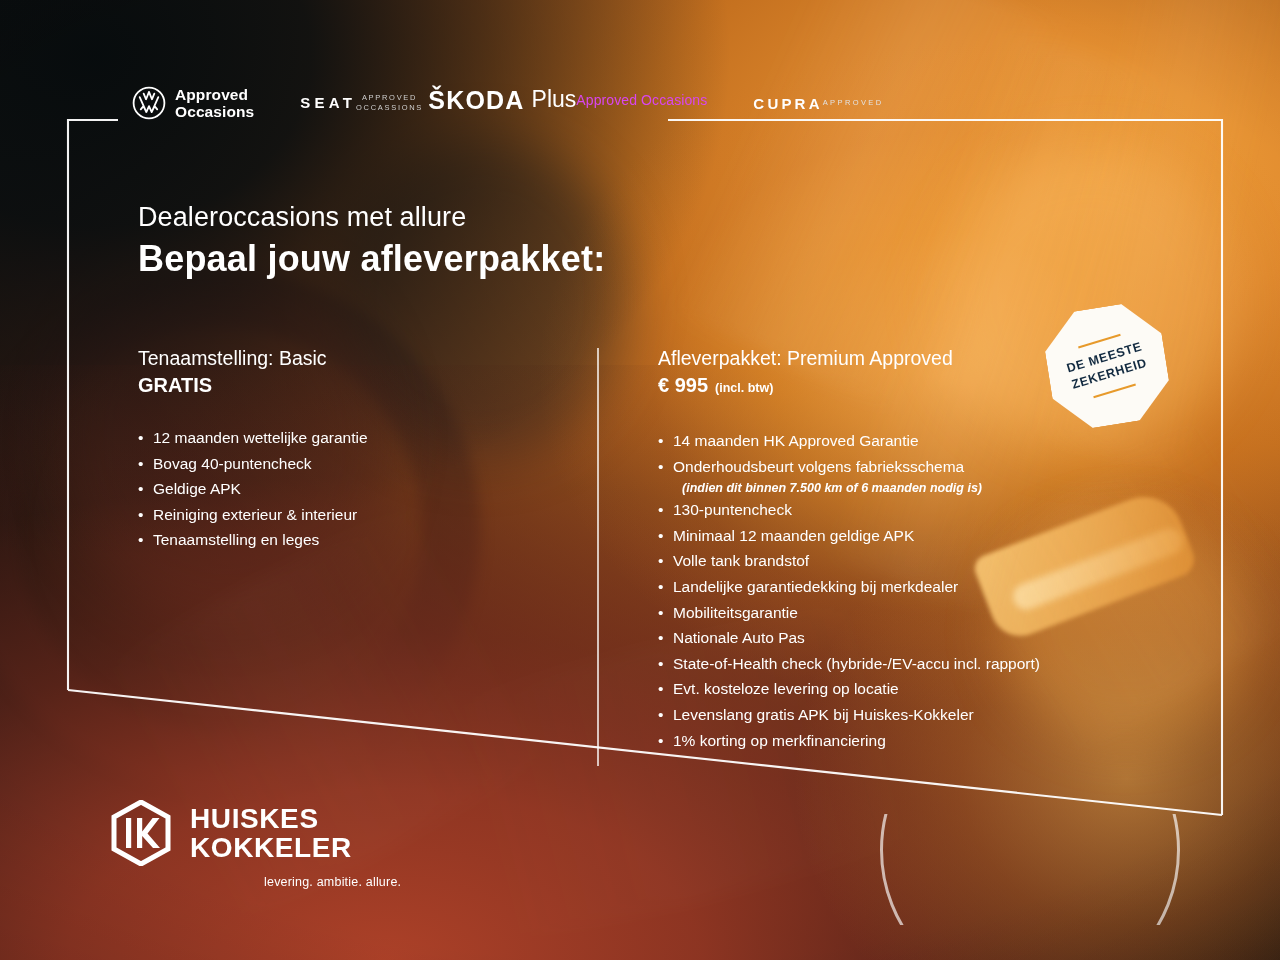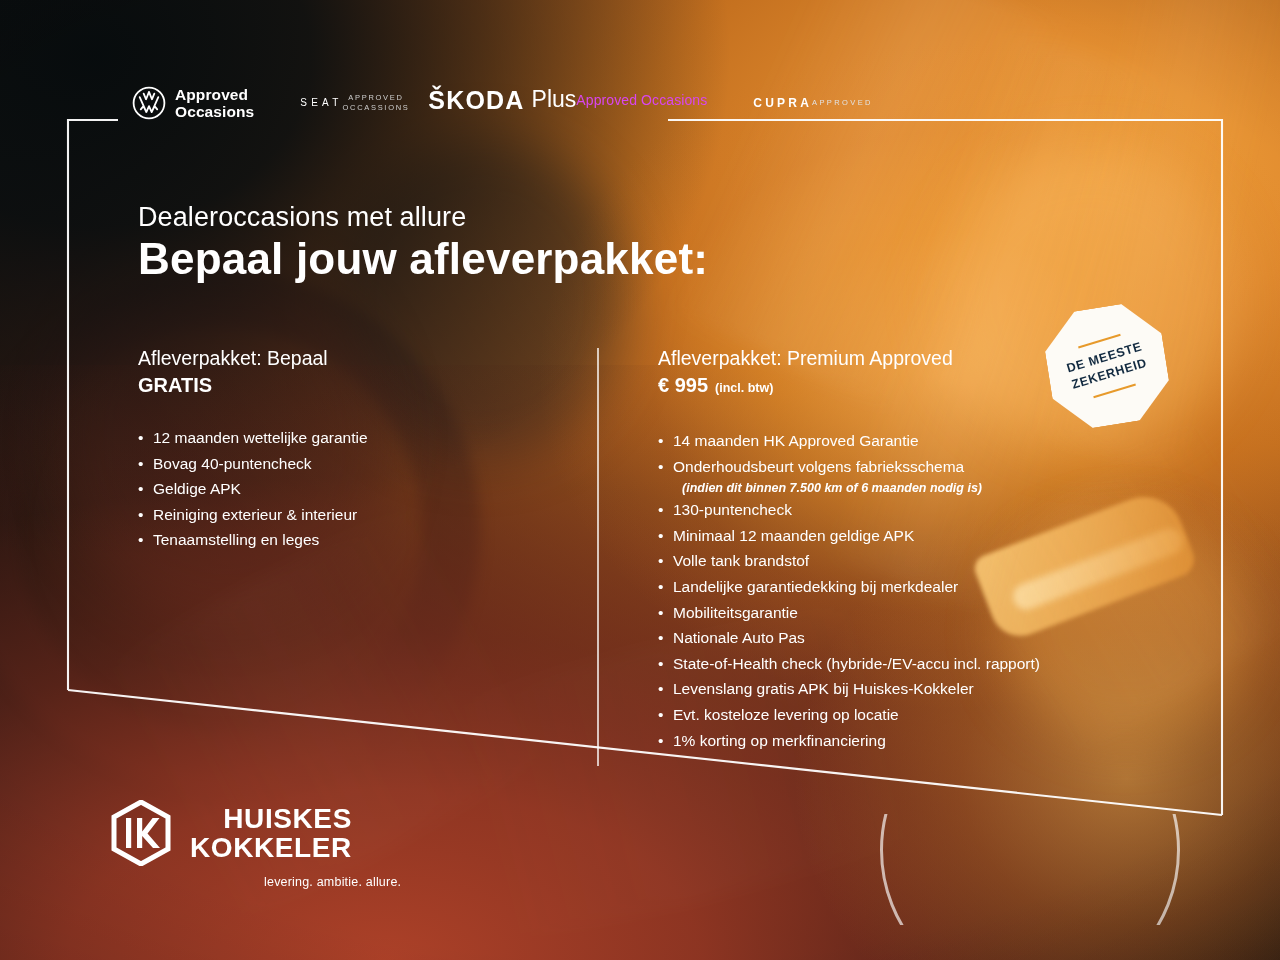--- a/index.html
+++ b/index.html
@@ -78,37 +78,37 @@
   .frame{ position:absolute; inset:0; pointer-events:none; }
 
   
   .logobar{ position:absolute; left:132px; top:86px; display:flex; align-items:flex-start; gap:0; }
   .logo-item{ display:flex; align-items:center; }
 
   .vw-wrap{ display:flex; align-items:center; gap:9px; }
   .vw-text{ color:#fff; font-weight:bold; font-size:15.5px; line-height:17px; letter-spacing:.1px; }
 
   .seat-wrap{ margin-left:46px; text-align:center; width:86px; }
-  .seat-word{ color:#fff; font-size:10px; font-weight:normal; letter-spacing:4.2px; margin-top:2px; }
+  .seat-word{ color:#fff; font-size:15px; font-weight:bold; letter-spacing:4.2px; margin-top:2px; }
   .seat-sub{ color:#cfcfcf; font-size:7.5px; letter-spacing:1.7px; line-height:10px; margin-top:3px; }
 
   .skoda-wrap{ margin-left:42px; }
   .skoda-top{ display:flex; align-items:flex-start; gap:7px; }
   .skoda-word{ color:#fff; font-size:25px; font-weight:bold; letter-spacing:1.2px; }
   .skoda-plus{ color:#fff; font-size:23px; font-weight:400; }
   .skoda-sub{ color:#d946ef; font-size:14px; margin-top:-2px; letter-spacing:.1px; }
 
   .cupra-wrap{ margin-left:46px; text-align:center; width:70px; }
-  .cupra-word{ color:#fff; font-size:12px; font-weight:bold; letter-spacing:3.2px; margin-top:4px; }
+  .cupra-word{ color:#fff; font-size:15px; font-weight:bold; letter-spacing:3.2px; margin-top:4px; }
   .cupra-sub{ color:#e2e2e2; font-size:7.5px; letter-spacing:2.4px; margin-top:2px; }
 
   
   .head-wrap{ position:absolute; left:138px; top:200px; }
   .kicker{ color:#ffffff; font-size:27px; font-weight:300; letter-spacing:.1px; line-height:34px; }
-  .title{ color:#ffffff; font-size:44px; font-weight:bold; letter-spacing:.2px; line-height:44px; margin-top:3px; }
+  .title{ color:#ffffff; font-size:36px; font-weight:bold; letter-spacing:.2px; line-height:44px; margin-top:3px; }
 
   
   .col{ position:absolute; }
   .col-left{ left:138px; top:345px; width:430px; }
   .col-right{ left:658px; top:345px; width:470px; }
 
   .pkg-name{ color:#fff; font-size:19.5px; font-weight:400; line-height:26px; }
   .pkg-price{ color:#fff; font-size:20px; font-weight:bold; line-height:27px; margin-top:1px; }
   .pkg-price .vat{ font-size:12.5px; font-weight:bold; margin-left:7px; }
 
@@ -139,21 +139,21 @@
     display:flex; flex-direction:column; align-items:center; justify-content:center;
     transform:rotate(-8deg);
   }
   .badge-line{ width:44px; height:2px; background:#e79a2b; }
   .badge-l1{ margin-bottom:8px; }
   .badge-l2{ margin-top:8px; }
   .badge-t{ color:#122a40; font-size:12.4px; font-weight:bold; letter-spacing:.7px; line-height:17px; text-align:center; }
 
   
   .hk{ position:absolute; left:110px; top:800px; display:flex; align-items:flex-start; gap:18px; }
-  .hk-txt{ padding-top:4px;text-align:right; }
+  .hk-txt{ padding-top:4px; }
   .hk-name{ color:#ffffff; font-size:28px; font-weight:bold; letter-spacing:.6px; line-height:29px; }
   .hk-tag{ color:#ffffff; font-size:12.5px; letter-spacing:.2px; margin-top:9px; margin-left:76px; }
 </style>
 </head>
 <body>
 
 <div id="stage">
 
   <div class="bg-base"></div>
   <div class="wheel"></div>
@@ -235,21 +235,21 @@
     </div>
 
   </div>
 
   <div class="head-wrap">
     <div class="kicker">Dealeroccasions met allure</div>
     <div class="title">Bepaal jouw afleverpakket:</div>
   </div>
 
   <div class="col col-left">
-    <div class="pkg-name">Afleverpakket: Bepaal</div>
+    <div class="pkg-name">Tenaamstelling: Basic</div>
     <div class="pkg-price">
       <span>GRATIS</span>
     </div>
     <ul class="feats">
       <li><span>12 maanden wettelijke garantie</span></li>
       <li><span>Bovag 40-puntencheck</span></li>
       <li><span>Geldige APK</span></li>
       <li><span>Reiniging exterieur &amp; interieur</span></li>
       <li><span>Tenaamstelling en leges</span></li>
     </ul>
@@ -266,22 +266,22 @@
         <span>Onderhoudsbeurt volgens fabrieksschema</span>
         <span class="feat-note">(indien dit binnen 7.500 km of 6 maanden nodig is)</span>
       </li>
       <li><span>130-puntencheck</span></li>
       <li><span>Minimaal 12 maanden geldige APK</span></li>
       <li><span>Volle tank brandstof</span></li>
       <li><span>Landelijke garantiedekking bij merkdealer</span></li>
       <li><span>Mobiliteitsgarantie</span></li>
       <li><span>Nationale Auto Pas</span></li>
       <li><span>State-of-Health check (hybride-/EV-accu incl. rapport)</span></li>
+      <li><span>Evt. kosteloze levering op locatie</span></li>
       <li><span>Levenslang gratis APK bij Huiskes-Kokkeler</span></li>
-      <li><span>Evt. kosteloze levering op locatie</span></li>
       <li><span>1% korting op merkfinanciering</span></li>
     </ul>
   </div>
 
   <div class="badge">
     <div class="badge-shape"></div>
     <div class="badge-inner">
       <div class="badge-line badge-l1"></div>
       <div class="badge-t">DE MEESTE</div>
       <div class="badge-t">ZEKERHEID</div>

